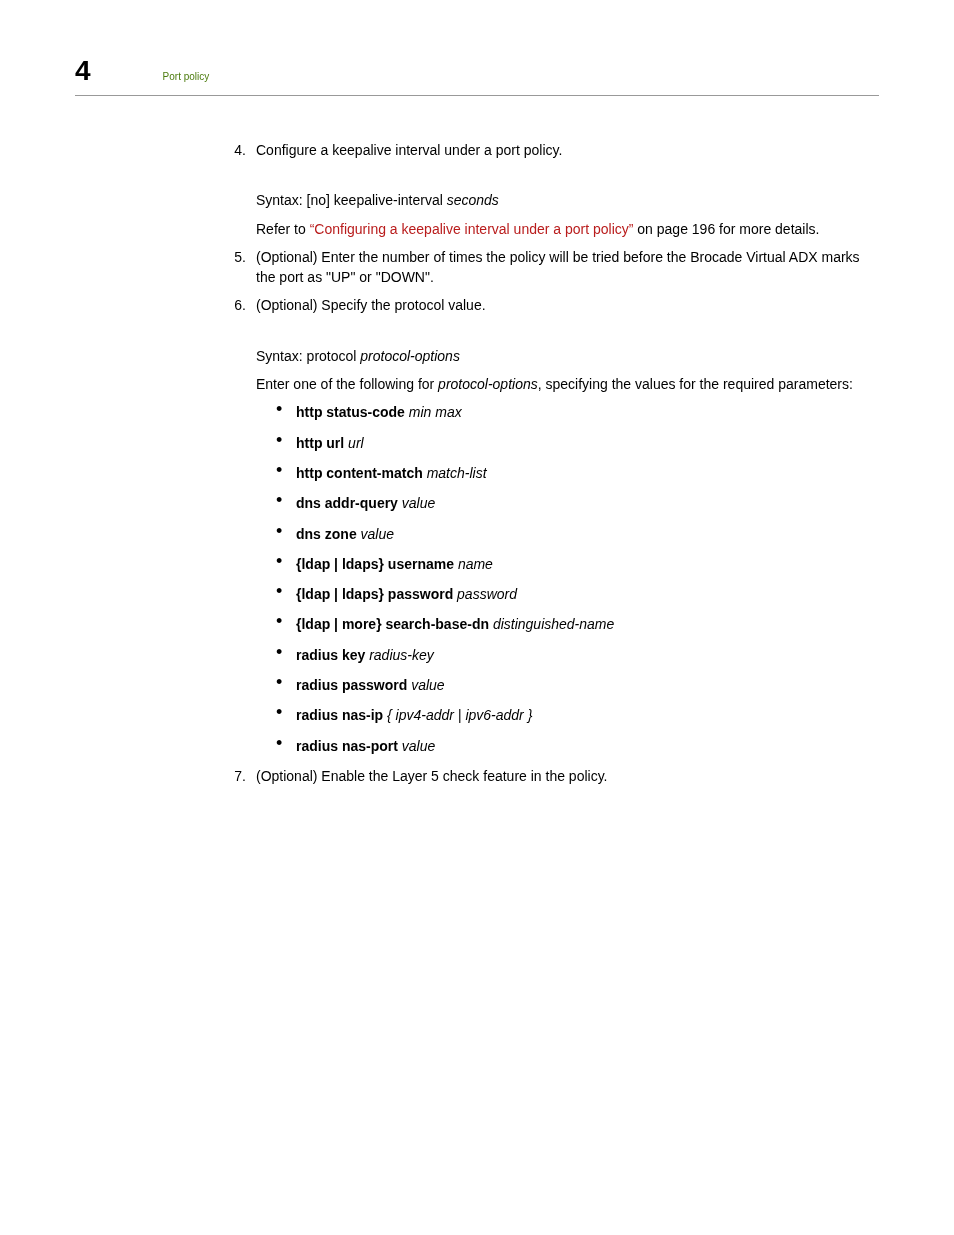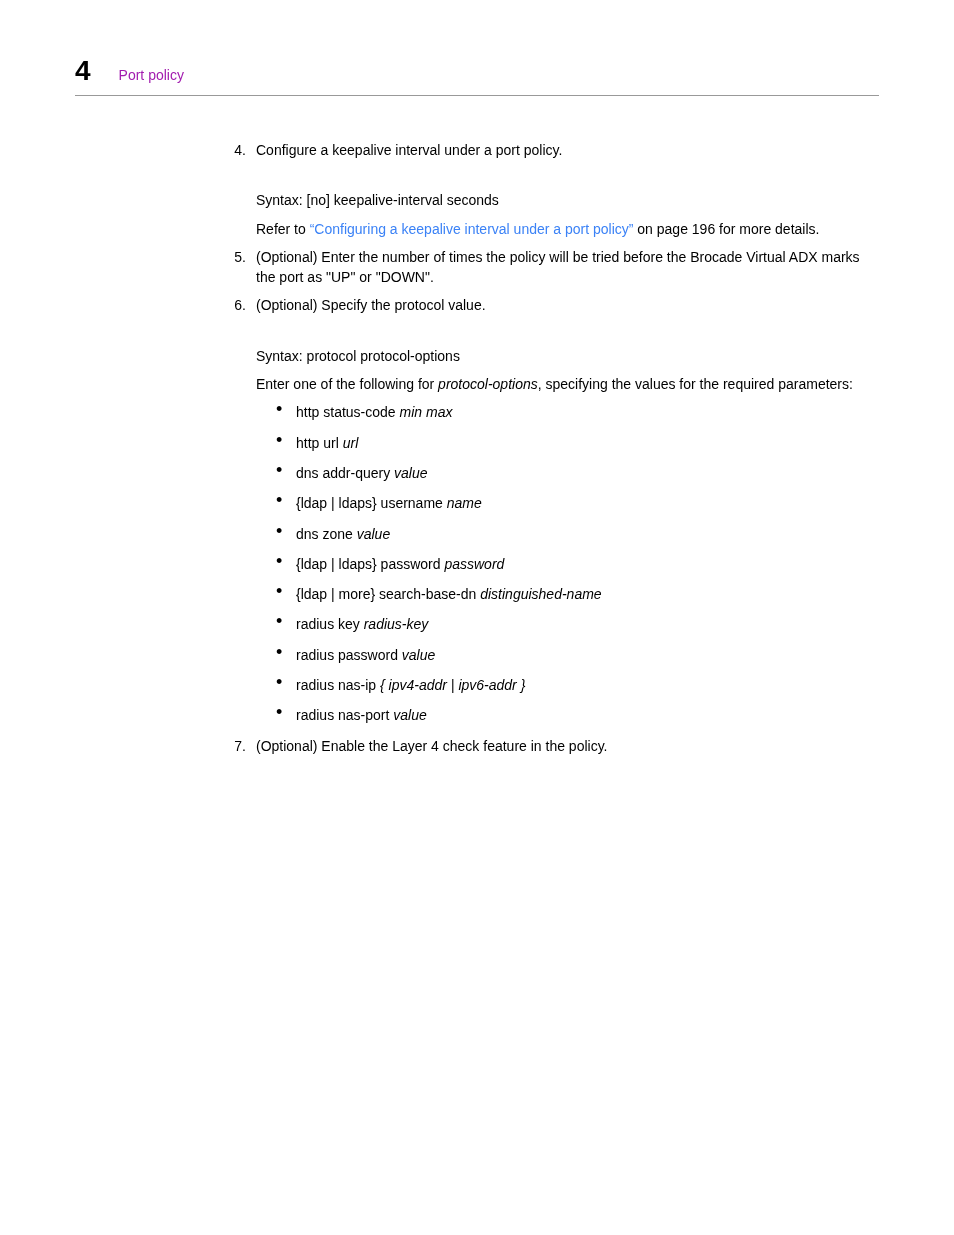--- a/index.html
+++ b/index.html
@@ -22,22 +22,23 @@
     align-items: baseline;
     border-bottom: 1px solid #999;
     padding-bottom: 8px;
   }
   .chapter-num {
     font-size: 28px;
     font-weight: bold;
     margin-right: 28px;
   }
   .section-title {
-    font-size: 14px;
-    color: #a21caf;
+    font-size: 10px;
+    color: #4d7c0f;
+    margin-left: 44px;
   }
   .content {
     position: absolute;
     top: 140px;
     left: 220px;
     right: 75px;
     line-height: 1.45;
   }
   .step {
     display: flex;
@@ -55,41 +56,41 @@
   .sub-block {
     margin-left: 36px;
     margin-top: 30px;
     margin-bottom: 8px;
   }
   .syntax-line {
     margin-bottom: 8px;
   }
   .syntax-label { font-weight: normal; }
   .syntax-cmd { font-weight: normal; }
-  .syntax-arg { }
+  .syntax-arg { font-style: italic; }
   .note-text { margin-bottom: 8px; }
-  .link { color: #3b82f6; }
+  .link { color: #b91c1c; }
   .bullet-list {
     list-style: none;
     padding: 0;
     margin: 8px 0 8px 20px;
   }
   .bullet-list li {
     position: relative;
     padding-left: 20px;
     margin-bottom: 10px;
   }
   .bullet-list li::before {
     content: "•";
     position: absolute;
     left: 0;
     font-size: 18px;
     line-height: 14px;
   }
-  .b { font-weight: normal; }
+  .b { font-weight: bold; }
   .i { font-style: italic; }
 </style>
 </head>
 <body>
 
 <div class="page-header">
   <span class="chapter-num">4</span>
   <span class="section-title">Port policy</span>
 </div>
 
@@ -128,32 +129,33 @@
       <span class="syntax-cmd">protocol</span>
       <span> </span>
       <span class="syntax-arg">protocol-options</span>
     </div>
     <div class="note-text">
       <span>Enter one of the following for </span><span class="i">protocol-options</span><span>, specifying the values for the required parameters:</span>
     </div>
     <ul class="bullet-list">
       <li><span class="b">http status-code</span> <span class="i">min max</span></li>
       <li><span class="b">http url</span> <span class="i">url</span></li>
+      <li><span class="b">http content-match</span> <span class="i">match-list</span></li>
       <li><span class="b">dns addr-query</span> <span class="i">value</span></li>
+      <li><span class="b">dns zone</span> <span class="i">value</span></li>
       <li><span class="b">{ldap | ldaps} username</span> <span class="i">name</span></li>
-      <li><span class="b">dns zone</span> <span class="i">value</span></li>
       <li><span class="b">{ldap | ldaps} password</span> <span class="i">password</span></li>
       <li><span class="b">{ldap | more} search-base-dn</span> <span class="i">distinguished-name</span></li>
       <li><span class="b">radius key</span> <span class="i">radius-key</span></li>
       <li><span class="b">radius password</span> <span class="i">value</span></li>
       <li><span class="b">radius nas-ip</span> <span class="i">{ ipv4-addr | ipv6-addr }</span></li>
       <li><span class="b">radius nas-port</span> <span class="i">value</span></li>
     </ul>
   </div>
 
   <div class="step">
     <div class="step-num">7.</div>
-    <div class="step-body">(Optional) Enable the Layer 4 check feature in the policy.</div>
+    <div class="step-body">(Optional) Enable the Layer 5 check feature in the policy.</div>
   </div>
   <div class="sub-block">
   </div>
 
 </div>
 
 </body></html>

